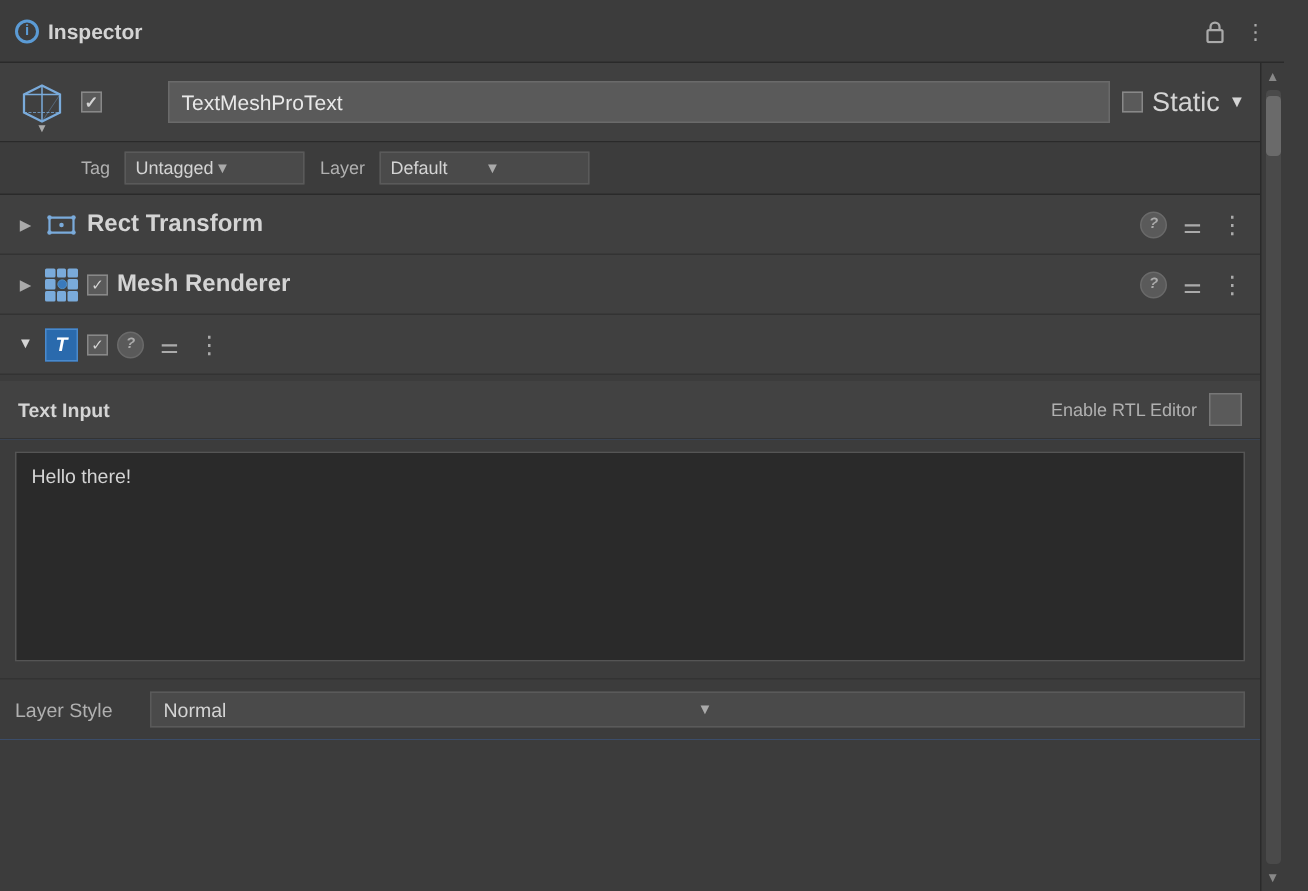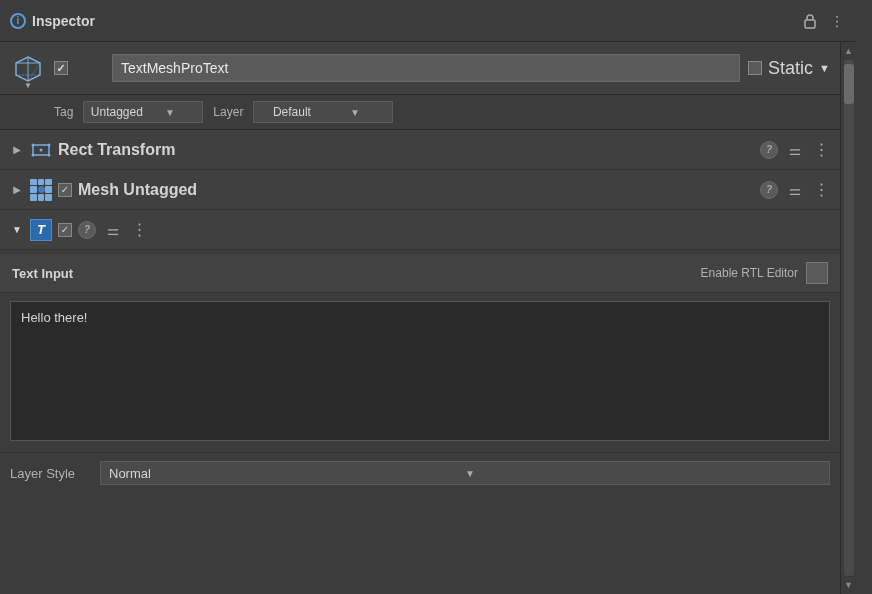--- a/index.html
+++ b/index.html
@@ -211,21 +211,20 @@
     }
 
     
     .tag-layer-row {
       background: #3c3c3c;
       padding: 6px 10px 6px 54px;
       display: flex;
       align-items: center;
       gap: 10px;
       border-bottom: 1px solid #2a2a2a;
-      text-align: center;
     }
 
     .tag-label, .layer-label {
       color: #b0b0b0;
       font-size: 12px;
     }
 
     .dropdown-select {
       background: #4a4a4a;
       border: 1px solid #5a5a5a;
@@ -554,21 +553,21 @@
             <svg width="7" height="7" viewBox="0 0 7 7" style="position:absolute;top:0;left:0;">
               <circle cx="3.5" cy="3.5" r="3" fill="#3a7abd" stroke="#5a9acd" stroke-width="0.5"></circle>
             </svg>
           </div>
           <div class="mesh-icon-cell"></div>
           <div class="mesh-icon-cell"></div>
           <div class="mesh-icon-cell"></div>
           <div class="mesh-icon-cell"></div>
         </div>
         <div class="comp-checkbox checked"></div>
-        <span class="component-name">Mesh Untagged</span>
+        <span class="component-name">Mesh Renderer</span>
         <div class="comp-actions">
           <div class="comp-action-btn help">?</div>
           <div class="comp-action-btn settings">⚌</div>
           <div class="comp-action-btn more">⋮</div>
         </div>
       </div>
 
       <div class="component-row">
         <span class="expand-arrow expanded">▼</span>
         <div class="tmp-icon">T</div>

